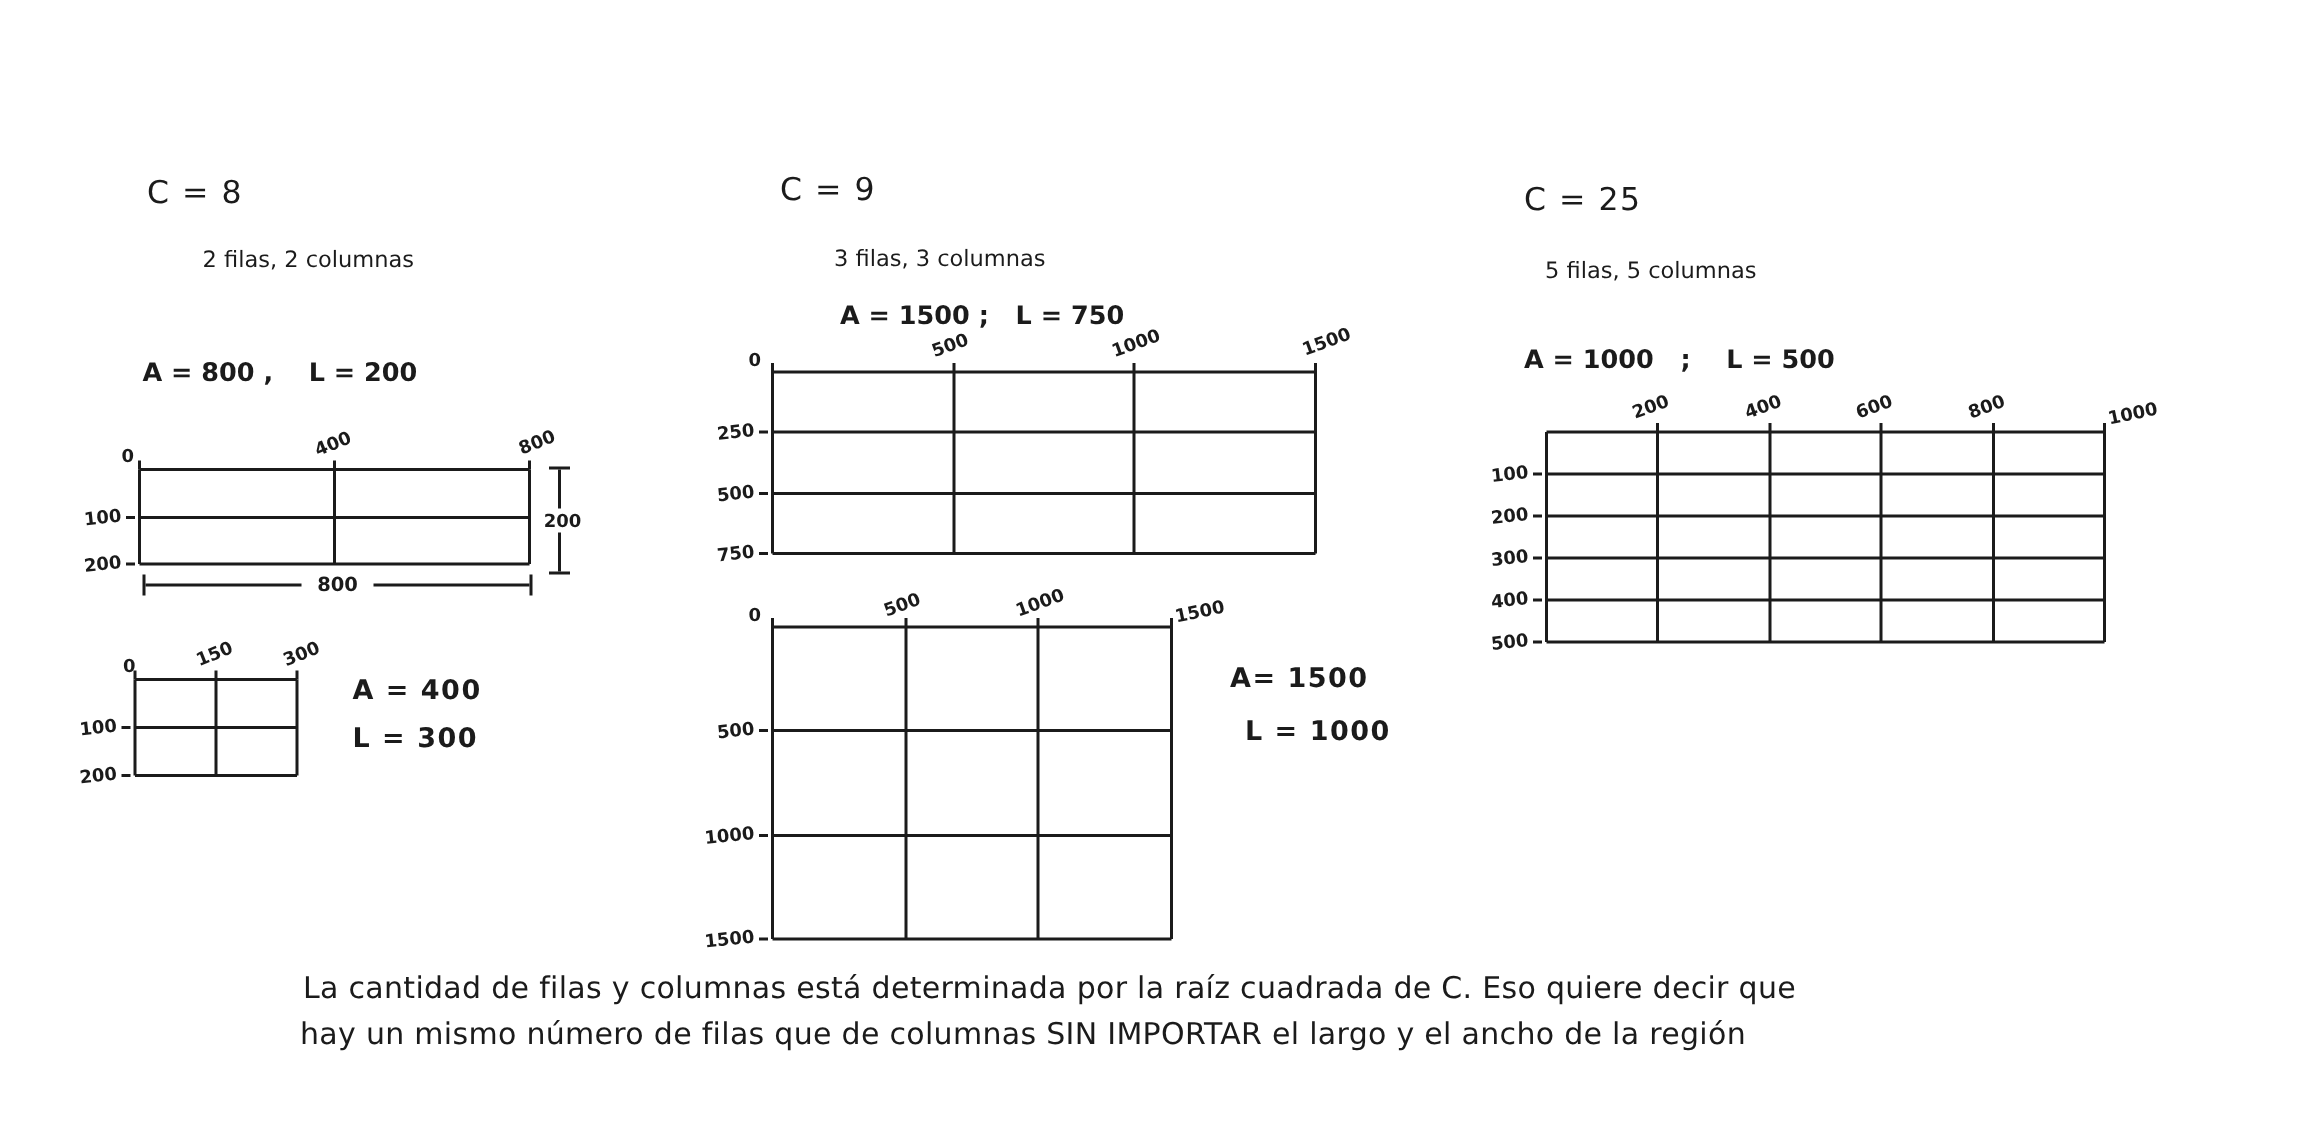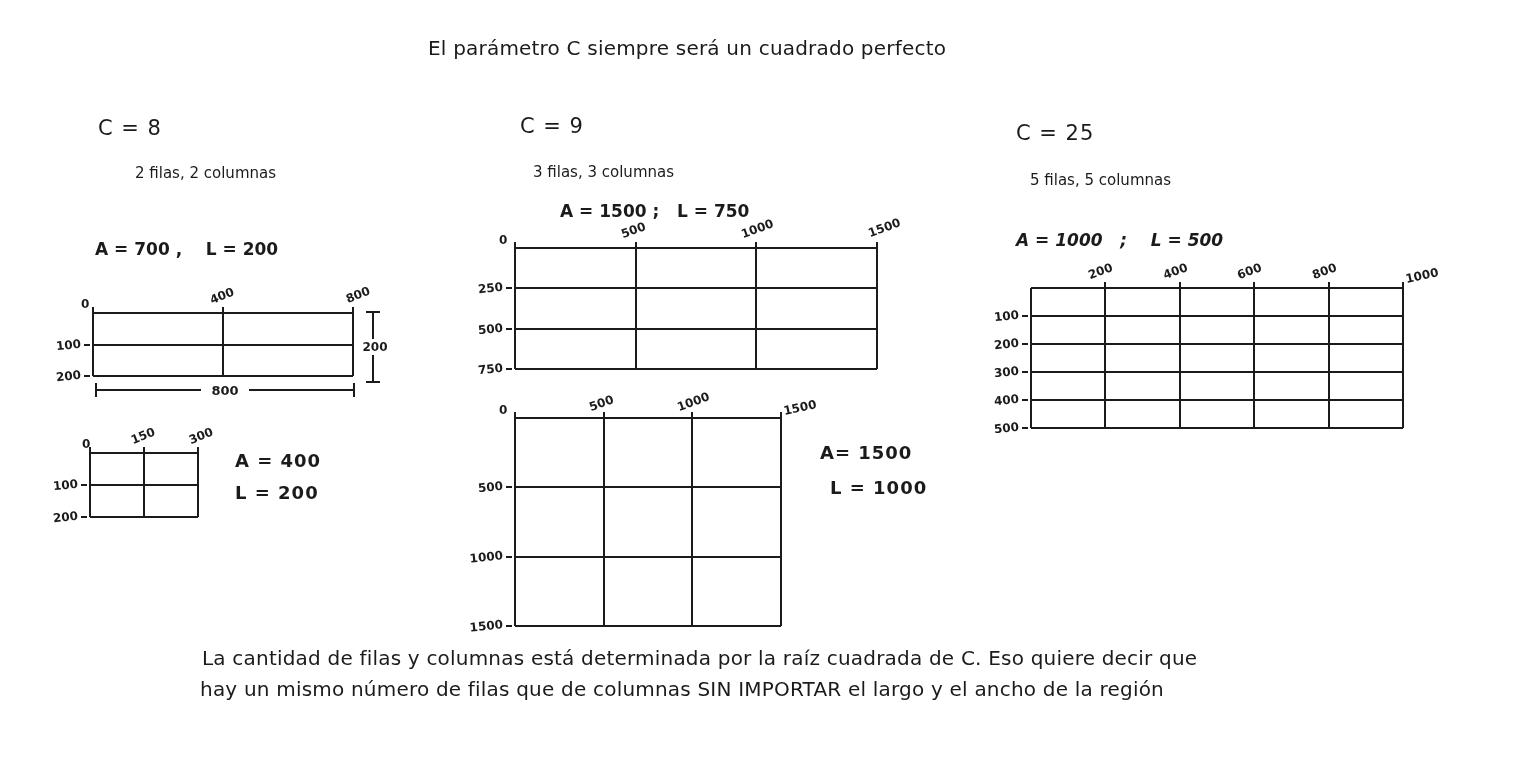--- a/index.html
+++ b/index.html
@@ -33,33 +33,32 @@
   .dim-h { position: absolute; display: flex; align-items: center; }
   .dim-h .cap { width: 2px; height: 14px; background: var(--ink); }
   .dim-h .bar { flex: 1; height: 2px; background: var(--ink); }
   .dim-h .dim-label { font-size: 13px; font-weight: bold; padding: 0 10px; }
 </style>
 </head>
 <body>
 
 <div id="canvas">
 
-  <div class="txt title" style="left:428px;top:36px;">El parámetro C siempre será un cuadrado perfecto</div>
 
   <div class="txt c-label" style="left:98px;top:116px;">C = 8</div>
   <div class="txt size-label" style="left:135px;top:164px;">2 filas, 2 columnas</div>
-  <div class="txt params" style="left:95px;top:239px;">A = 700 ,    L = 200</div>
+  <div class="txt params" style="left:95px;top:239px;">A = 800 ,    L = 200</div>
 
   <div class="txt c-label" style="left:520px;top:114px;text-align:center;">C = 9</div>
-  <div class="txt size-label" style="left:533px;top:163px;">3 filas, 3 columnas</div>
+  <div class="txt size-label" style="left:556px;top:163px;">3 filas, 3 columnas</div>
   <div class="txt params" style="left:560px;top:201px;">A = 1500 ;   L = 750</div>
 
   <div class="txt c-label" style="left:1016px;top:121px;">C = 25</div>
   <div class="txt size-label" style="left:1030px;top:171px;">5 filas, 5 columnas</div>
-  <div class="txt params" style="left:1016px;top:230px;font-style:italic;">A = 1000   ;    L = 500</div>
+  <div class="txt params" style="left:1016px;top:230px;">A = 1000   ;    L = 500</div>
 
   <div class="grid-box" style="left:93px;top:313px;width:260px;height:63px;">
       <div class="hline" style="top: 0%;"></div>
       <div class="hline" style="top: 50%;"></div>
       <div class="hline" style="top: 100%;"></div>
       <div class="vline" style="left: 0%;"></div>
       <div class="vline" style="left: 50%;"></div>
       <div class="vline" style="left: 100%;"></div>
       <div class="xdash" style="left: calc(0% - 1px);"></div>
       <div class="xtick" style="left: calc(0% - 12px); top: -16px; transform: rotate(0deg);">0</div>
@@ -182,21 +181,21 @@
   </div>
   <div class="dim-h" style="left:95px;top:382px;width:260px;height:16px;">
     <div class="cap"></div>
     <div class="bar"></div>
     <span class="dim-label">800</span>
     <div class="bar"></div>
     <div class="cap"></div>
   </div>
 
   <div class="txt annot" style="left:235px;top:450px;">A = 400</div>
-  <div class="txt annot" style="left:235px;top:482px;">L = 200</div>
+  <div class="txt annot" style="left:235px;top:482px;">L = 300</div>
 
   <div class="txt annot" style="left:820px;top:442px;">A= 1500</div>
   <div class="txt annot" style="left:830px;top:477px;">L = 1000</div>
 
   <div class="txt footer-line" style="left:202px;top:646px;">La cantidad de filas y columnas está determinada por la raíz cuadrada de C. Eso quiere decir que</div>
   <div class="txt footer-line" style="left:200px;top:677px;">hay un mismo número de filas que de columnas SIN IMPORTAR el largo y el ancho de la región</div>
 
 </div>
 
 </body></html>

